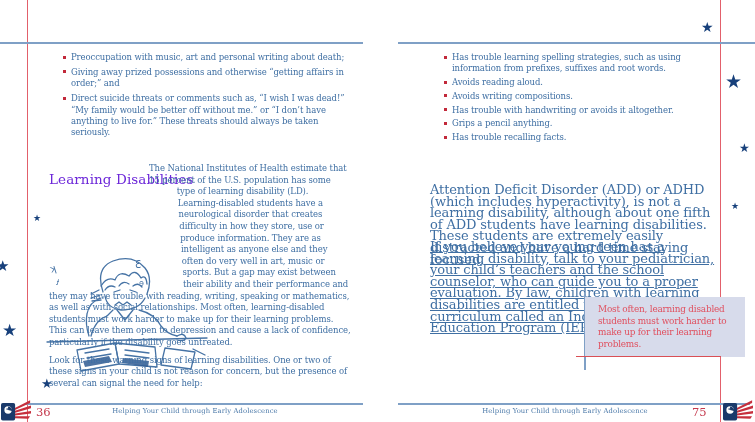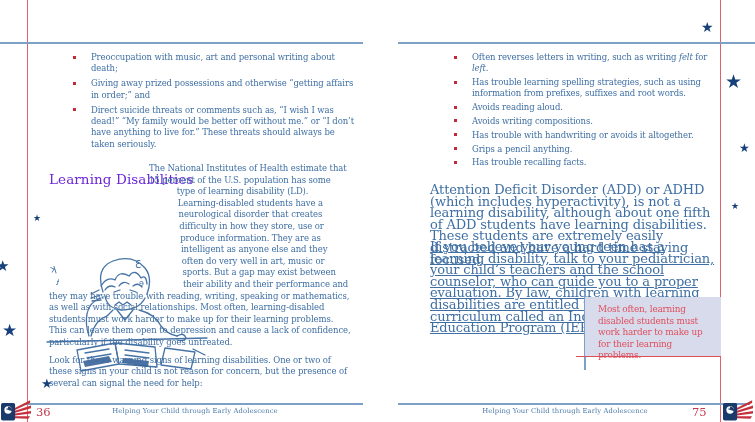--- a/index.html
+++ b/index.html
@@ -4,39 +4,39 @@
 <style>
   html,body{margin:0;padding:0;background:#ffffff;}
   #stage{position:relative;width:755px;height:422px;background:#ffffff;overflow:hidden;
          font-family:"DejaVu Serif",serif;color:#3f6fa3;}
   .abs{position:absolute;}
   .vline-red{position:absolute;top:0;width:1px;height:422px;background:#e2606b;}
   .hline-blue{position:absolute;height:2px;background:#7fa0c6;}
   .star{position:absolute;color:#17407b;line-height:1;font-family:"DejaVu Sans",sans-serif;}
   
   ul.blist{list-style:none;margin:0;padding:0;}
-  ul.blist li{display:flex;gap:15px;margin-bottom:3.5px;margin-left:10px;}
+  ul.blist li{display:flex;gap:5px;margin-bottom:3.5px;}
   ul.blist .bullet-marker{flex:0 0 auto;width:3px;height:3px;background:#c2293a;margin-top:3.5px;}
   #left-bullets{left:63px;top:52px;width:292px;font-size:8.5px;line-height:11.4px;letter-spacing:-0.1px;}
   #right-bullets{left:444px;top:52px;width:274px;font-size:8.5px;line-height:11.3px;letter-spacing:-0.12px;}
   #right-bullets li{margin-bottom:2.5px;}
   
   #ld-heading{left:49px;top:160px;font-size:13.5px;color:#6d28d9;letter-spacing:0.1px;margin-top:11px;}
   #ld-flow{left:49px;top:163px;width:302px;font-size:8.5px;line-height:11.6px;letter-spacing:-0.1px;}
   #ld-flow p{margin:0;}
   #ld-flow p.second{margin-top:6px;}
   .illo-float{float:left;width:170px;height:122px;margin-top:89px;margin-left:-6px;
       shape-outside:polygon(0 0, 96px 0, 96px 34px, 124px 36px, 130px 122px, 0 122px);
       shape-margin:4px;}
   
   .rp{position:absolute;width:292px;font-size:13px;line-height:11.6px;letter-spacing:-0.12px;margin:0;}
   #add-para{left:430px;top:184px;}
   #eval-para{left:430px;top:241px;text-decoration:underline;}
   
-  #pull-quote-box{left:585px;top:297px;width:136px;height:60px;background:#d7dbeb;box-sizing:border-box;
+  #pull-quote-box{left:585px;top:297px;width:160px;height:60px;background:#d7dbeb;box-sizing:border-box;
       padding:7px 5px 7px 13px;font-size:8.9px;line-height:11.5px;letter-spacing:-0.2px;color:#e0505f;}
   #pq-accent{left:584px;top:294px;width:2px;height:76px;background:#7fa0c6;}
   #pq-underline{left:576px;top:356px;width:145px;height:1px;background:#d94f55;}
   
   .pagenum{position:absolute;font-size:11.5px;color:#c53a4e;}
   .runfoot{position:absolute;width:280px;text-align:center;font-size:6.8px;color:#4a78a8;letter-spacing:0.1px;}
   .logo{position:absolute;width:30px;height:22px;}
 </style>
 </head>
 <body>
@@ -111,24 +111,20 @@
         </g>
       </svg>
     </div>
     <p>The National Institutes of Health estimate that 15 percent of the U.S. population has some type of learning disability (LD). Learning-disabled students have a neurological disorder that creates difficulty in how they store, use or produce information. They are as intelligent as anyone else and they often do very well in art, music or sports. But a gap may exist between their ability and their performance and they may have trouble with reading, writing, speaking or mathematics, as well as with social relationships. Most often, learning-disabled students must work harder to make up for their learning problems. This can leave them open to depression and cause a lack of confidence, particularly if the disability goes untreated.</p>
     <p class="second">Look for these warning signs of learning disabilities. One or two of these signs in your child is not reason for concern, but the presence of several can signal the need for help:</p>
   </div>
 
   <ul id="right-bullets" class="blist abs">
       <li>
         <span class="bullet-marker"></span>
-        <span class="bullet-text"><span>Often reverses letters in writing, such as writing </span><span style="font-style: italic;">felt</span><span> for </span><span style="font-style: italic;">left</span><span>.</span></span>
-      </li>
-      <li>
-        <span class="bullet-marker"></span>
         <span class="bullet-text"><span>Has trouble learning spelling strategies, such as using information from prefixes, suffixes and root words.</span></span>
       </li>
       <li>
         <span class="bullet-marker"></span>
         <span class="bullet-text"><span>Avoids reading aloud.</span></span>
       </li>
       <li>
         <span class="bullet-marker"></span>
         <span class="bullet-text"><span>Avoids writing compositions.</span></span>
       </li>

